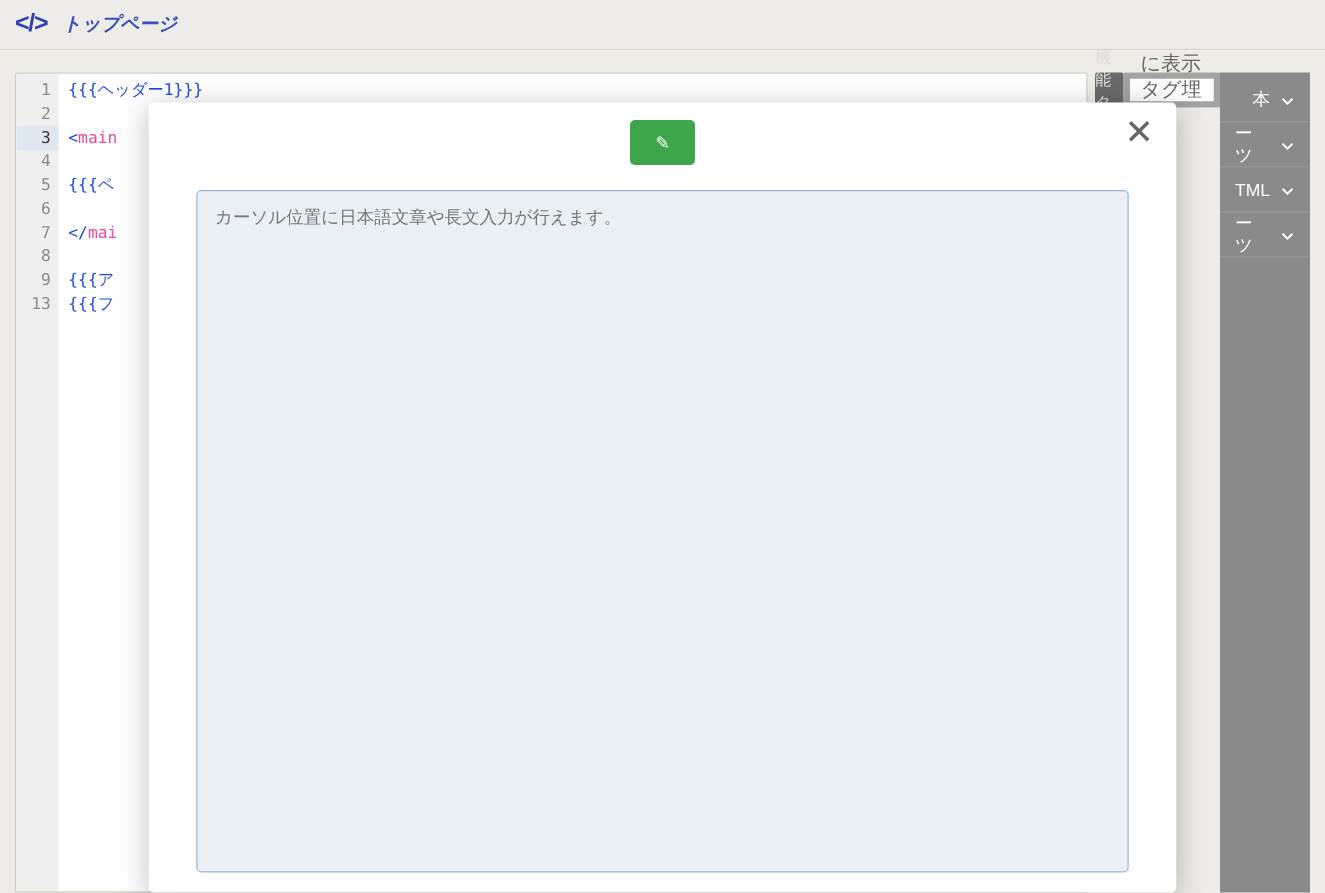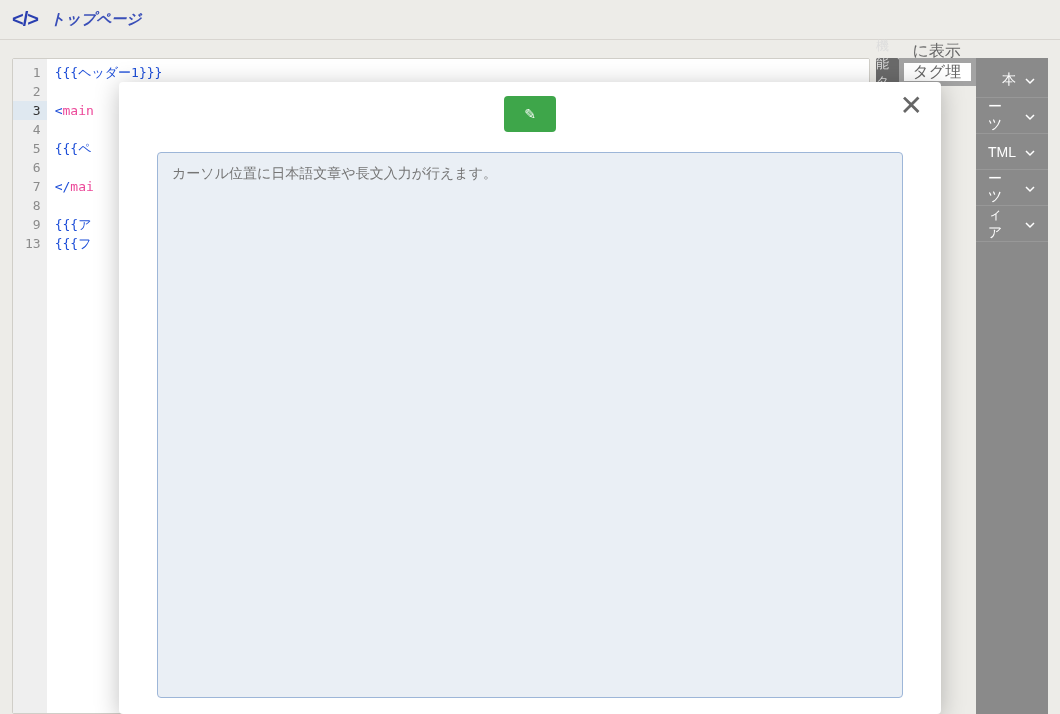--- a/index.html
+++ b/index.html
@@ -95,26 +95,20 @@
           <span class="chevron"><svg viewBox="0 0 12 12">
               <path d="M2 4 L6 8 L10 4" fill="none" stroke="#fff" stroke-width="1.5"></path>
             </svg></span>
         </div>
         <div class="panel-item">
           <span>ーツ</span>
           <span class="chevron"><svg viewBox="0 0 12 12">
               <path d="M2 4 L6 8 L10 4" fill="none" stroke="#fff" stroke-width="1.5"></path>
             </svg></span>
         </div>
-        <div class="panel-item">
-          <span>ィア</span>
-          <span class="chevron"><svg viewBox="0 0 12 12">
-              <path d="M2 4 L6 8 L10 4" fill="none" stroke="#fff" stroke-width="1.5"></path>
-            </svg></span>
-        </div>
       </div>
   </div>
 </div>
 
 <div class="modal-backdrop">
   <div class="modal">
     <span class="modal-close">✕</span>
     <button class="insert-btn">
       <span class="icon">✎</span>
     </button>

